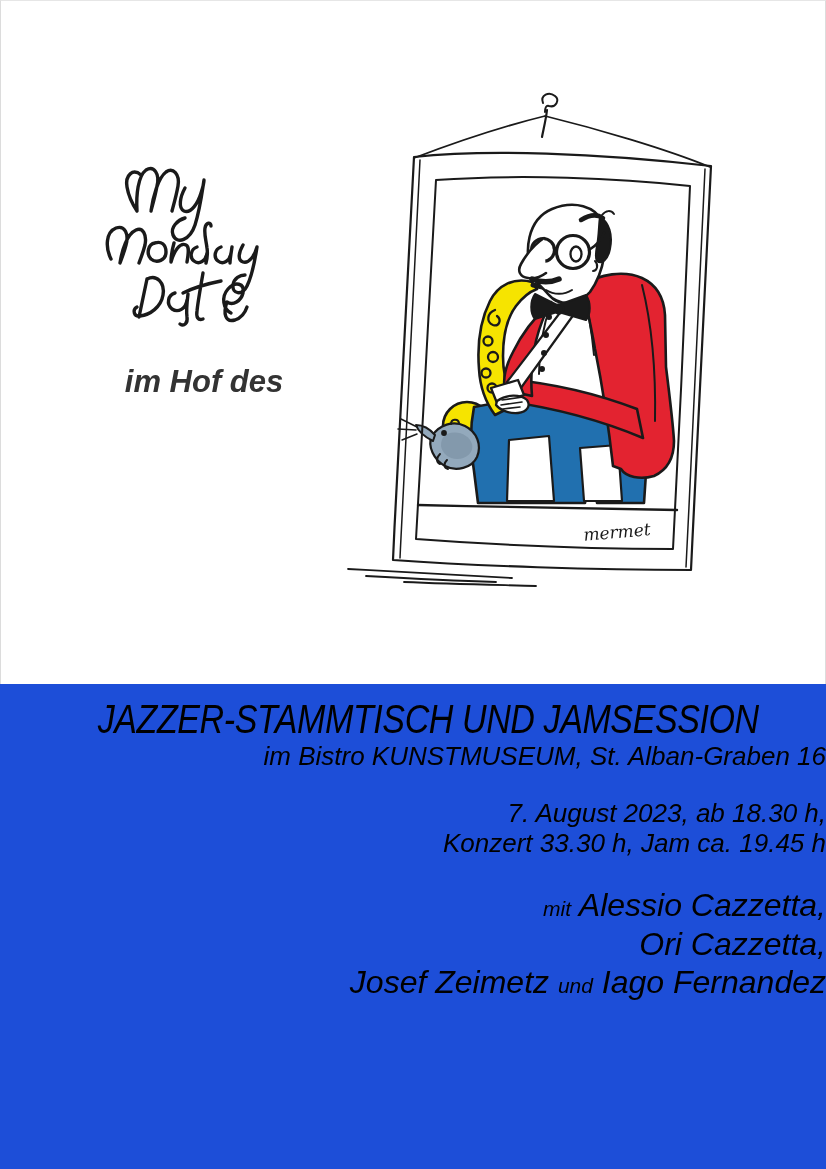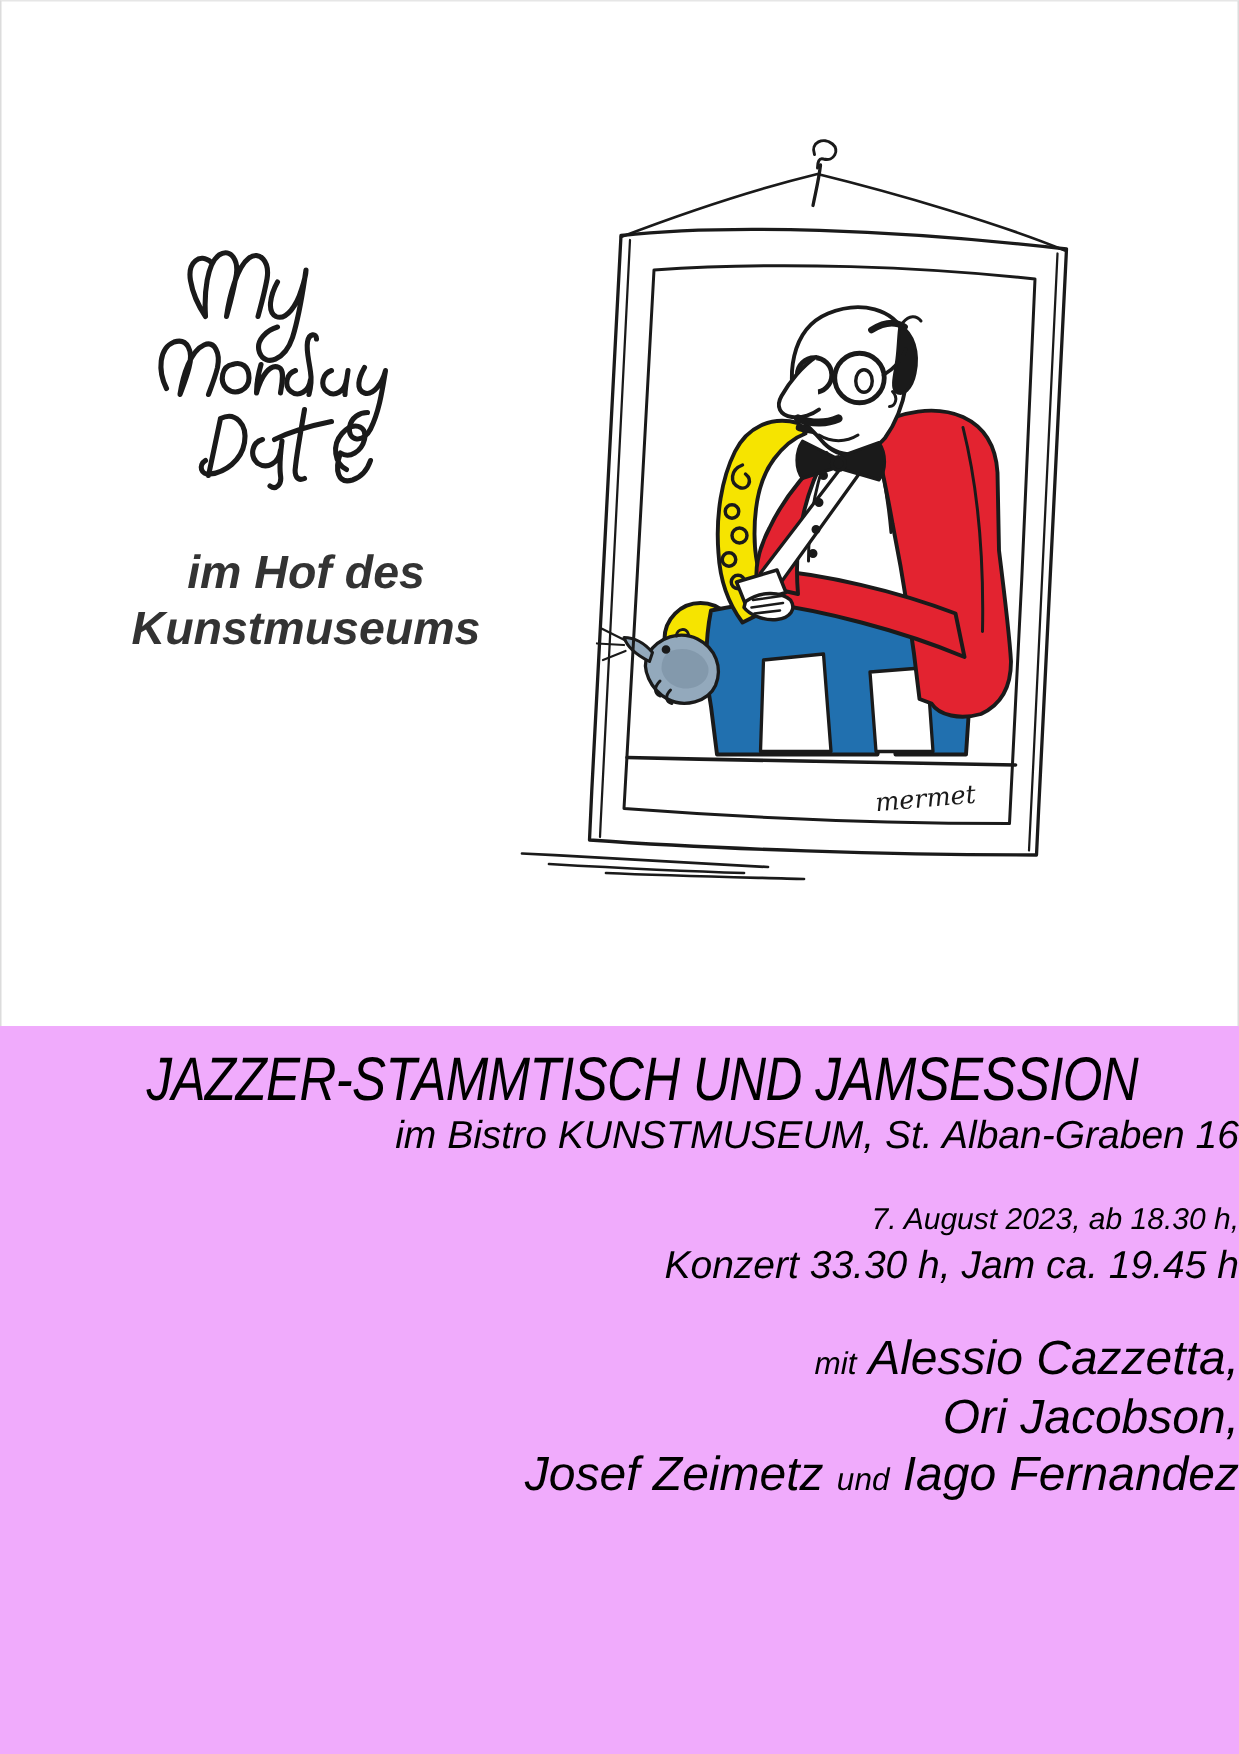--- a/index.html
+++ b/index.html
@@ -1,28 +1,28 @@
 <!DOCTYPE html>
 <html><head>
 <meta charset="utf-8">
 <style>
   html,body{margin:0;padding:0;background:#fff;}
-  .page{position:relative;width:826px;height:1169px;background:#f0abfc;overflow:hidden;
+  .page{position:relative;width:826px;height:1169px;background:#1d4ed8;overflow:hidden;
         font-family:"Liberation Sans","DejaVu Sans",sans-serif;color:#000;}
   .artwork{position:absolute;left:0;top:0;width:824px;height:683px;background:#fff;
            border-left:1px solid #dcdcdc;border-right:1px solid #dcdcdc;border-top:1px solid #e6e6e6;}
   .logo-svg{position:absolute;left:92px;top:146px;width:224px;height:218px;}
   .illustration-svg{position:absolute;left:345px;top:88px;width:400px;height:500px;}
   .venue-note{position:absolute;left:56px;top:362px;width:294px;text-align:center;
               font-style:italic;font-weight:bold;font-size:31px;line-height:37px;color:#333;}
   .line{position:absolute;left:0;right:0;text-align:right;white-space:nowrap;font-style:italic;}
   .title-line{top:695px;font-size:41px;line-height:48px;}
   .title-inner{display:inline-block;transform:scaleX(.83);letter-spacing:-.5px;}
   .subtitle-line{top:740px;font-size:26px;line-height:32px;}
-  .sched1{top:797px;font-size:20px;line-height:32px;}
+  .sched1{top:797px;font-size:26px;line-height:32px;}
   .sched2{top:827px;font-size:26px;line-height:32px;}
   .lineup1{top:885px;font-size:32px;line-height:40px;}
   .lineup2{top:924px;font-size:32px;line-height:40px;}
   .lineup3{top:962px;font-size:32px;line-height:40px;padding-left:28px;}
   .small-word{font-size:21px;}
   .sr{position:absolute;opacity:0;pointer-events:none;left:0;top:0;font-size:1px;}
 </style>
 </head>
 <body>
 
@@ -51,21 +51,20 @@
 
         <path d="M 54,132 C 51,146 48,160 46,170 M 54,132 C 64,127 72,136 70,148 C 68,160 57,168 47,169 C 41,170 39,163 44,160"></path>
         <path d="M 82,146 C 75,148 73,157 79,162 C 85,166 93,162 94,153 M 95,147 C 94,155 93,163 94,170 C 95,176 91,180 87,177"></path>
         <path d="M 110,126 C 108,138 105,154 104,164 C 103,170 105,174 110,172 M 90,146 C 102,140 118,136 128,134"></path>
         <path d="M 138,166 C 130,162 128,150 135,142 C 142,134 152,136 150,146 C 148,154 140,159 134,155 C 130,166 132,176 142,173 C 148,171 152,166 154,160"></path>
       </g>
     </svg>
 
     <div class="venue-note">
       <div>im Hof des</div>
-      <div>Kunstmuseums</div>
     </div>
 
     <svg class="illustration-svg" viewBox="0 0 400 500">
       <g fill="none" stroke-width="2.4" stroke-linecap="round" stroke-linejoin="round" stroke="#1a1a1a">
 
         <g>
           <circle cx="121" cy="337" r="24" stroke-width="2.6" fill="#f6e400"></circle>
         </g>
 
         <g>
@@ -173,21 +172,21 @@
   <div class="line subtitle-line">im Bistro KUNSTMUSEUM, St. Alban-Graben 16</div>
 
   <div class="line sched1">7. August 2023, ab 18.30 h,</div>
   <div class="line sched2">Konzert 33.30 h, Jam ca. 19.45 h</div>
 
   <div class="line lineup1">
     <span class="small-word">mit</span>
     <span>Alessio Cazzetta,</span>
   </div>
   <div class="line lineup2">
-    <span>Ori Jacobson,</span>
+    <span>Ori Cazzetta,</span>
   </div>
   <div class="line lineup3">
     <span>Josef Zeimetz</span>
     <span class="small-word">und</span>
     <span>Iago Fernandez</span>
   </div>
 
 </div>
 
 </body></html>

